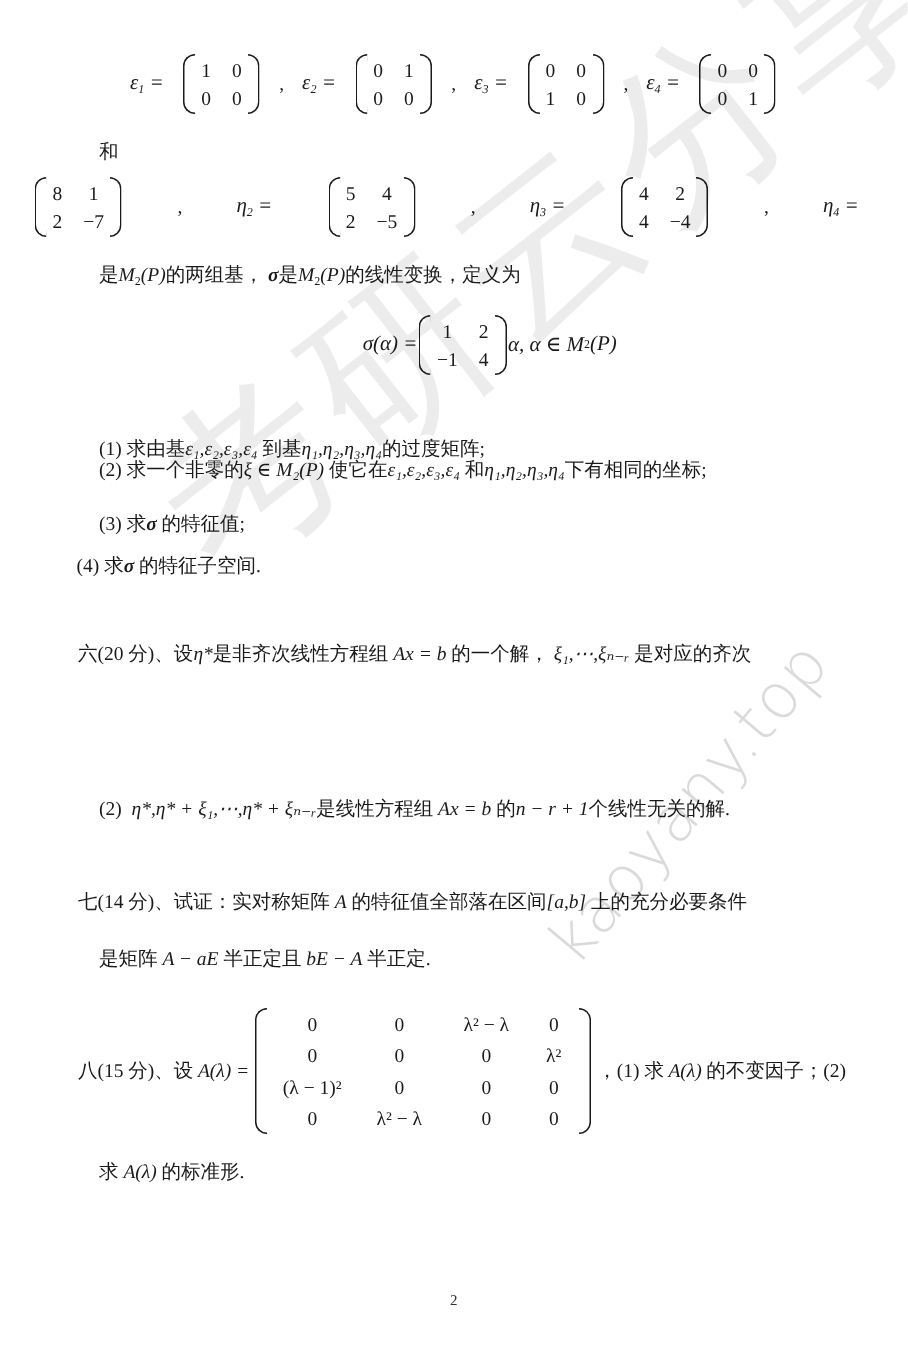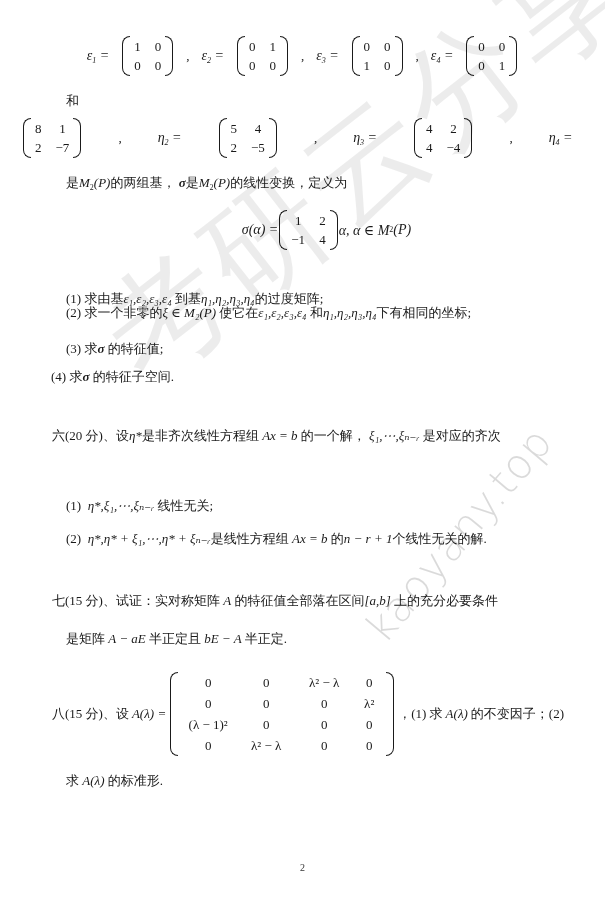--- a/index.html
+++ b/index.html
@@ -180,29 +180,26 @@
   <div class="abs" style="left:66px; top:340px;">
     <span>(3)</span> <span>求</span><b class="v">σ</b> <span>的特征值;</span>
   </div>
   <div class="abs" style="left:51px; top:368px;">
     <span>(4)</span> <span>求</span><b class="v">σ</b> <span>的特征子空间.</span>
   </div>
 
   <div class="abs" style="left:52px; top:427px;text-align:right;">
     <span>六(20  分)、设</span><i class="v">η*</i><span>是非齐次线性方程组</span> <i class="v">Ax = b</i> <span>的一个解，</span> <i class="v">ξ₁,⋯,ξₙ₋ᵣ</i> <span>是对应的齐次</span>
   </div>
-  <div class="abs" style="left:66px; top:497px;">
-    <span>(1)</span>&nbsp; <i class="v">η*,ξ₁,⋯,ξₙ₋ᵣ</i> <span>线性无关;</span>
-  </div>
   <div class="abs" style="left:66px; top:530px;">
     <span>(2)</span>&nbsp; <i class="v">η*,η* + ξ₁,⋯,η* + ξₙ₋ᵣ</i><span>是线性方程组</span> <i class="v">Ax = b</i> <span>的</span><i class="v">n − r + 1</i><span>个线性无关的解.</span>
   </div>
 
   <div class="abs" style="left:52px; top:592px;">
-    <span>七(15 分)、试证：实对称矩阵</span> <i class="v">A</i> <span>的特征值全部落在区间</span><i class="v">[a,b]</i> <span>上的充分必要条件</span>
+    <span>七(14 分)、试证：实对称矩阵</span> <i class="v">A</i> <span>的特征值全部落在区间</span><i class="v">[a,b]</i> <span>上的充分必要条件</span>
   </div>
   <div class="abs" style="left:66px; top:630px;">
     <span>是矩阵</span> <i class="v">A − aE</i> <span>半正定且</span> <i class="v">bE − A</i> <span>半正定.</span>
   </div>
 
   <div class="abs" style="left:52px; top:672px; display:flex; align-items:center;">
     <span>八(15 分)、设</span>
     <i class="v" style="margin-left:3px;">A(λ) =</i>
     <span class="mat" style="margin: 0px 4px;">
         <span class="paren l"></span>

